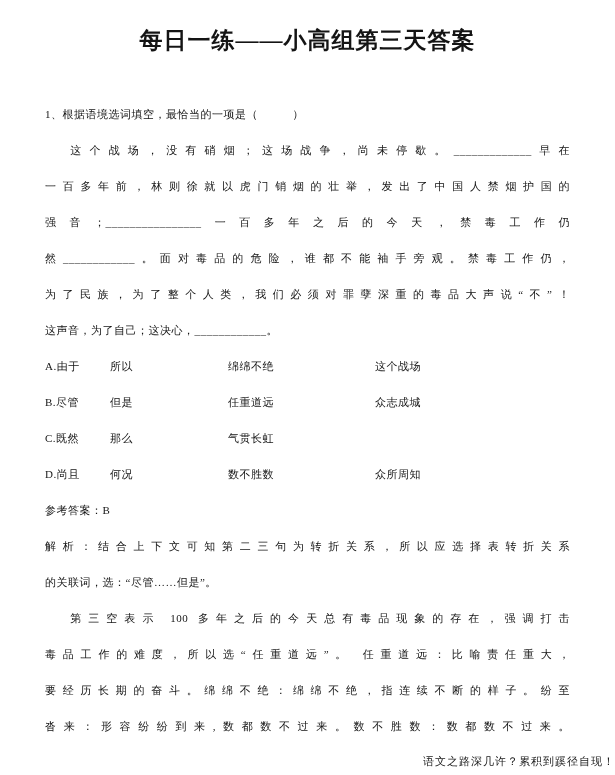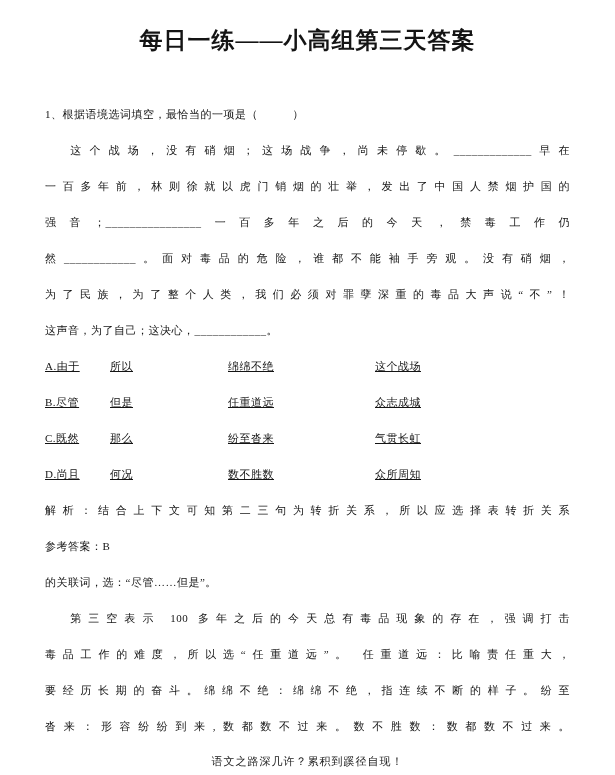--- a/index.html
+++ b/index.html
@@ -36,80 +36,78 @@
     text-align:justify;
     text-align-last:justify;
   }
   .indent { text-indent:2.3em;font-family:Liberation Serif, serif; }
   .options-row {
     display:grid;
     grid-template-columns:65px 118px 147px auto;
     height:36px;
     line-height:36px;
     letter-spacing:0.5px;
-    text-decoration:underline;
   }
   .options-row span { white-space:nowrap; overflow:hidden; }
   .footer-note {
     position:absolute;
     left:0;
     bottom:6px;
     width:100%;
-    text-align:center;
+    text-align:right;
     font-size:11px;
     letter-spacing:1px;
     color:#1a1a1a;
   }
 </style>
 </head>
 <body>
 
 <div class="page">
 
   <h1 class="doc-title">每日一练——小高组第三天答案</h1>
 
   <div class="content">
 
     <div class="line">1、根据语境选词填空，最恰当的一项是（　　　）</div>
 
     <div class="line full indent">这个战场，没有硝烟；这场战争，尚未停歇。_____________早在</div>
     <div class="line full">一百多年前，林则徐就以虎门销烟的壮举，发出了中国人禁烟护国的</div>
     <div class="line full">强音；________________一百多年之后的今天，禁毒工作仍</div>
-    <div class="line full">然____________。面对毒品的危险，谁都不能袖手旁观。没有硝烟，</div>
+    <div class="line full">然____________。面对毒品的危险，谁都不能袖手旁观。禁毒工作仍，</div>
     <div class="line full">为了民族，为了整个人类，我们必须对罪孽深重的毒品大声说“不”！</div>
     <div class="line">这声音，为了自己；这决心，____________。</div>
 
     <div class="options-row">
       <span>A.由于</span>
       <span>所以</span>
       <span>绵绵不绝</span>
       <span>这个战场</span>
     </div>
     <div class="options-row">
       <span>B.尽管</span>
       <span>但是</span>
       <span>任重道远</span>
       <span>众志成城</span>
     </div>
     <div class="options-row">
       <span>C.既然</span>
       <span>那么</span>
-      <span>纷至沓来</span>
       <span>气贯长虹</span>
     </div>
     <div class="options-row">
       <span>D.尚且</span>
       <span>何况</span>
       <span>数不胜数</span>
       <span>众所周知</span>
     </div>
 
+    <div class="line">参考答案：B</div>
+
     <div class="line full">解析：结合上下文可知第二三句为转折关系，所以应选择表转折关系</div>
-
-    <div class="line">参考答案：B</div>
     <div class="line">的关联词，选：“尽管……但是”。</div>
 
     <div class="line full indent">第三空表示 100 多年之后的今天总有毒品现象的存在，强调打击</div>
     <div class="line full">毒品工作的难度，所以选“任重道远”。 任重道远：比喻责任重大，</div>
     <div class="line full">要经历长期的奋斗。绵绵不绝：绵绵不绝，指连续不断的样子。纷至</div>
     <div class="line full">沓来：形容纷纷到来,数都数不过来。数不胜数：数都数不过来。</div>
 
   </div>
 
   <div class="footer-note">语文之路深几许？累积到蹊径自现！</div>

